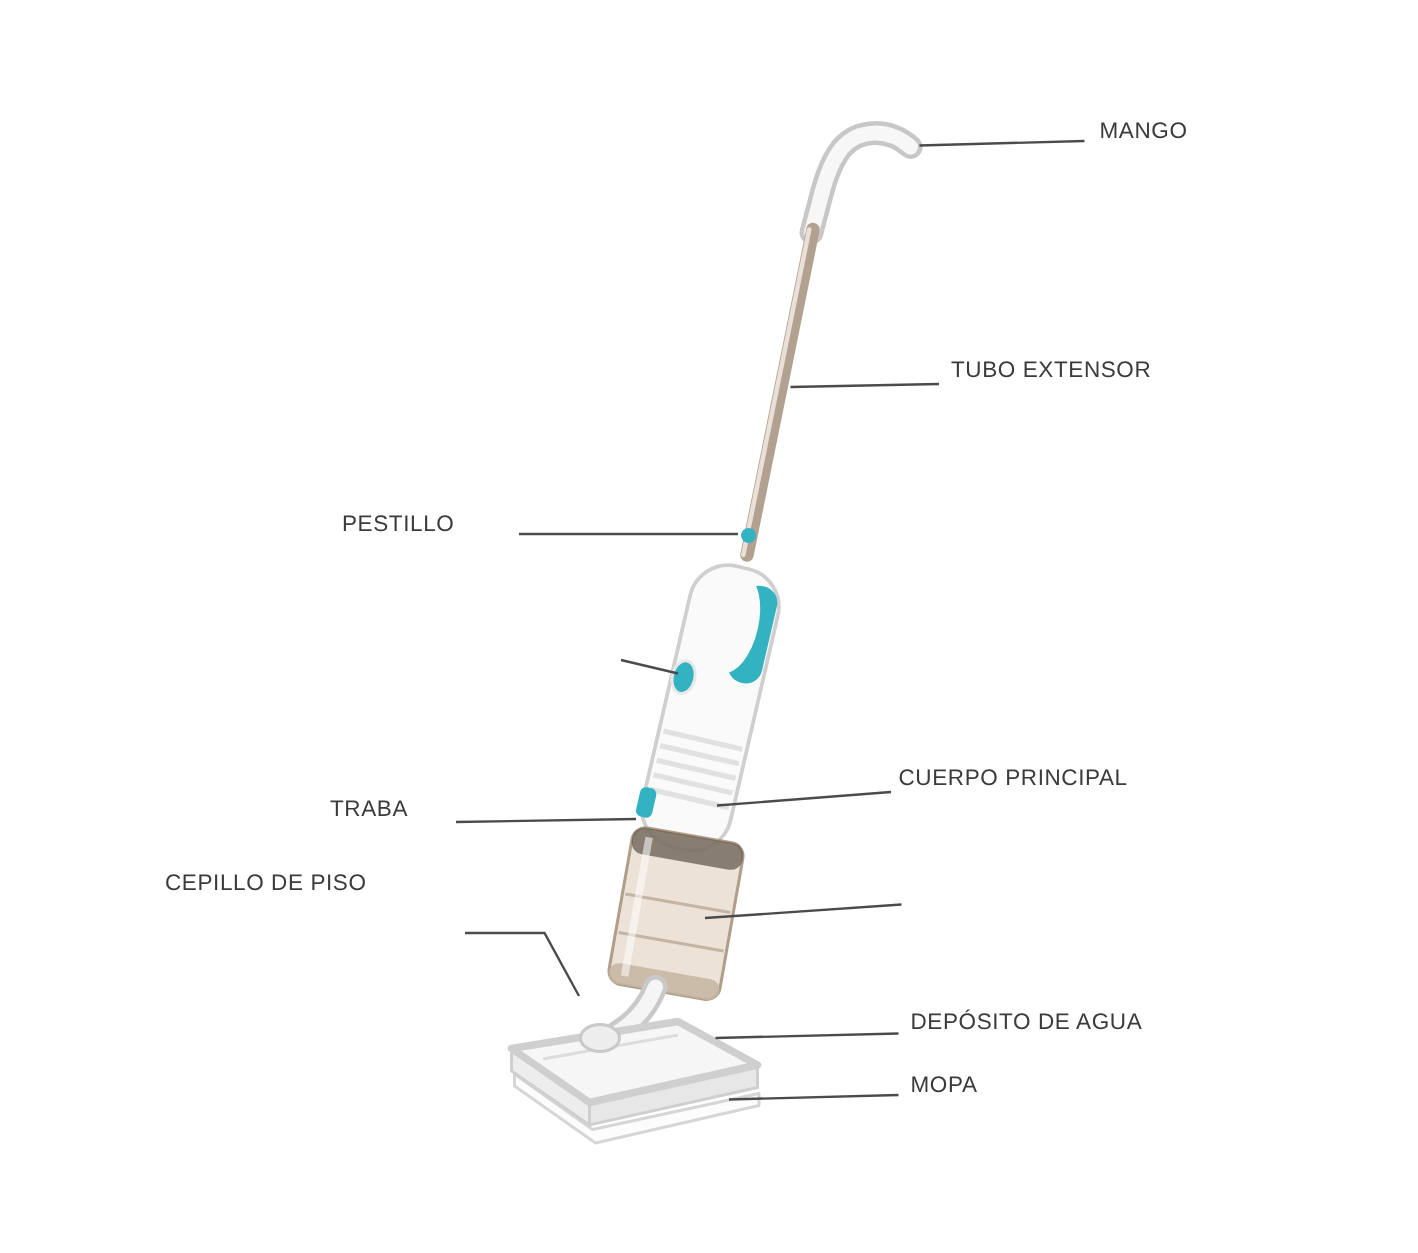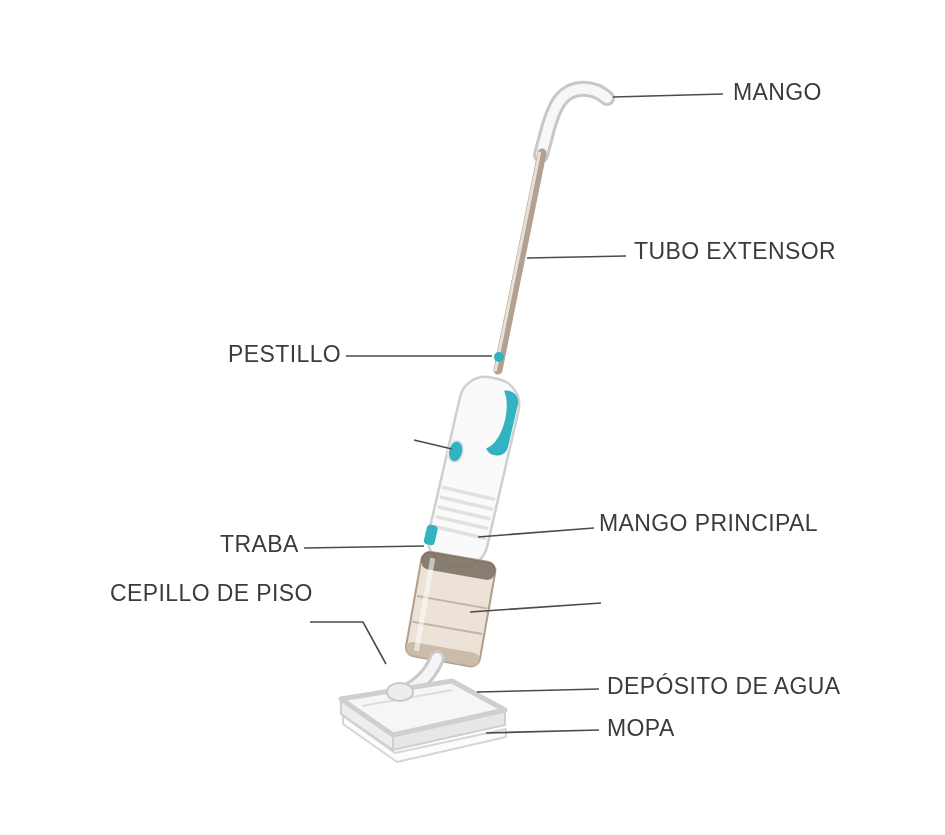--- a/index.html
+++ b/index.html
@@ -15,21 +15,21 @@
     overflow: hidden;
     font-family: "Liberation Sans", sans-serif;
   }
   #stage svg {
     position: absolute;
     left: 0;
     top: 0;
   }
   .label {
     position: absolute;
-    font-size: 23px;
+    font-size: 15px;
     font-weight: 500;
     color: #3b3b3b;
     letter-spacing: 0.4px;
     white-space: nowrap;
     line-height: 1.2;
   }
 </style>
 </head>
 <body>
 
@@ -89,19 +89,19 @@
       <path d="M 601 603 L 470 612"></path>
       <path d="M 310 622 L 363 622 L 386 664"></path>
       <path d="M 599 689 L 477 692"></path>
       <path d="M 599 730 L 486 733"></path>
     </g>
   </svg>
 
   <div class="label" style="left:733px; top:79px;">MANGO</div>
   <div class="label" style="left:634px; top:238px;">TUBO EXTENSOR</div>
   <div class="label" style="left:228px; top:341px;">PESTILLO</div>
-  <div class="label" style="left:599px; top:510px;">MANGO PRINCIPAL</div>
+  <div class="label" style="left:599px; top:510px;">CUERPO PRINCIPAL</div>
   <div class="label" style="left:220px; top:531px;">TRABA</div>
   <div class="label" style="left:110px; top:580px;">CEPILLO DE PISO</div>
   <div class="label" style="left:607px; top:673px;">DEPÓSITO DE AGUA</div>
   <div class="label" style="left:607px; top:715px;">MOPA</div>
 
 </div>
 
 </body></html>

